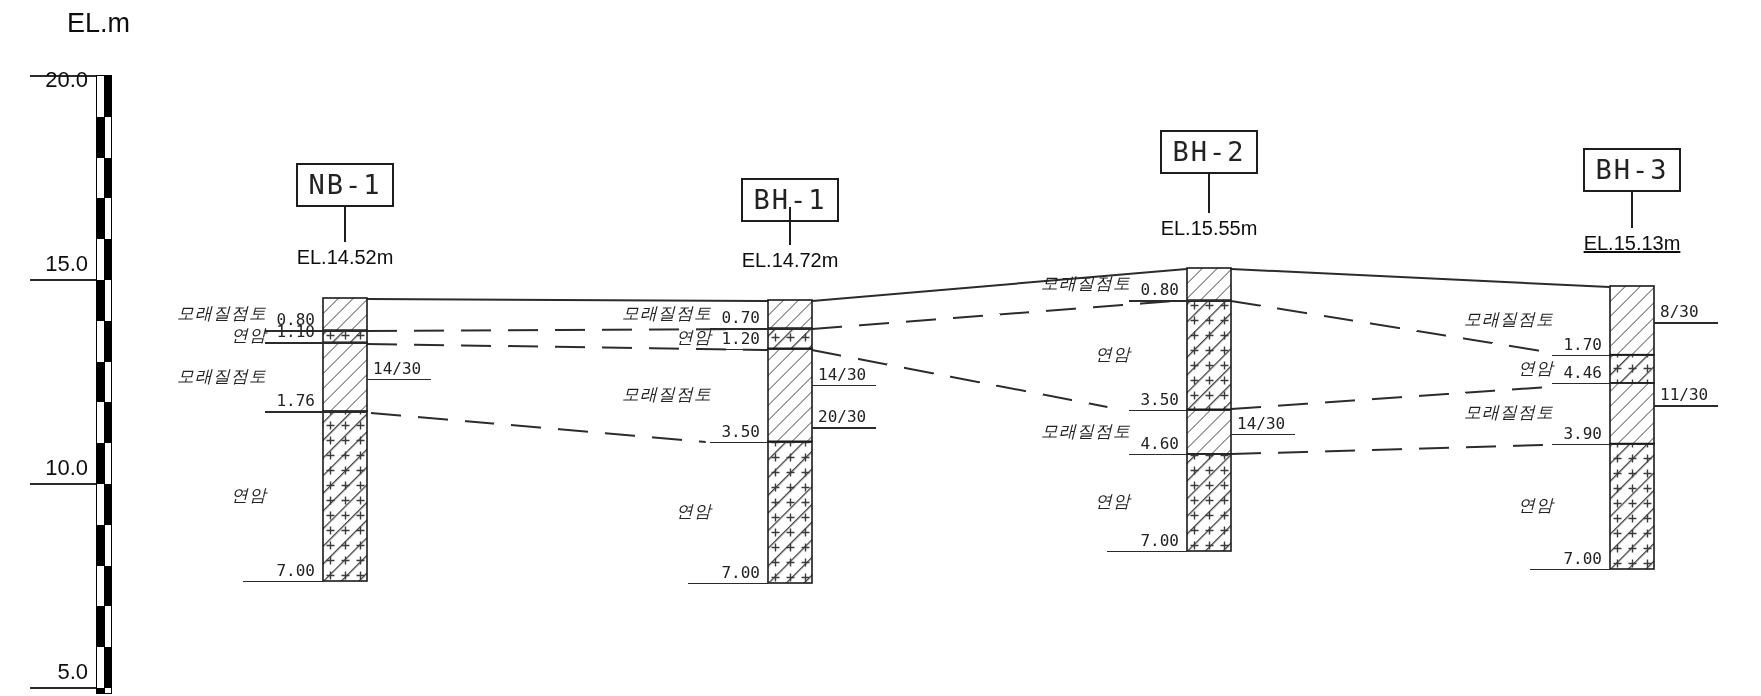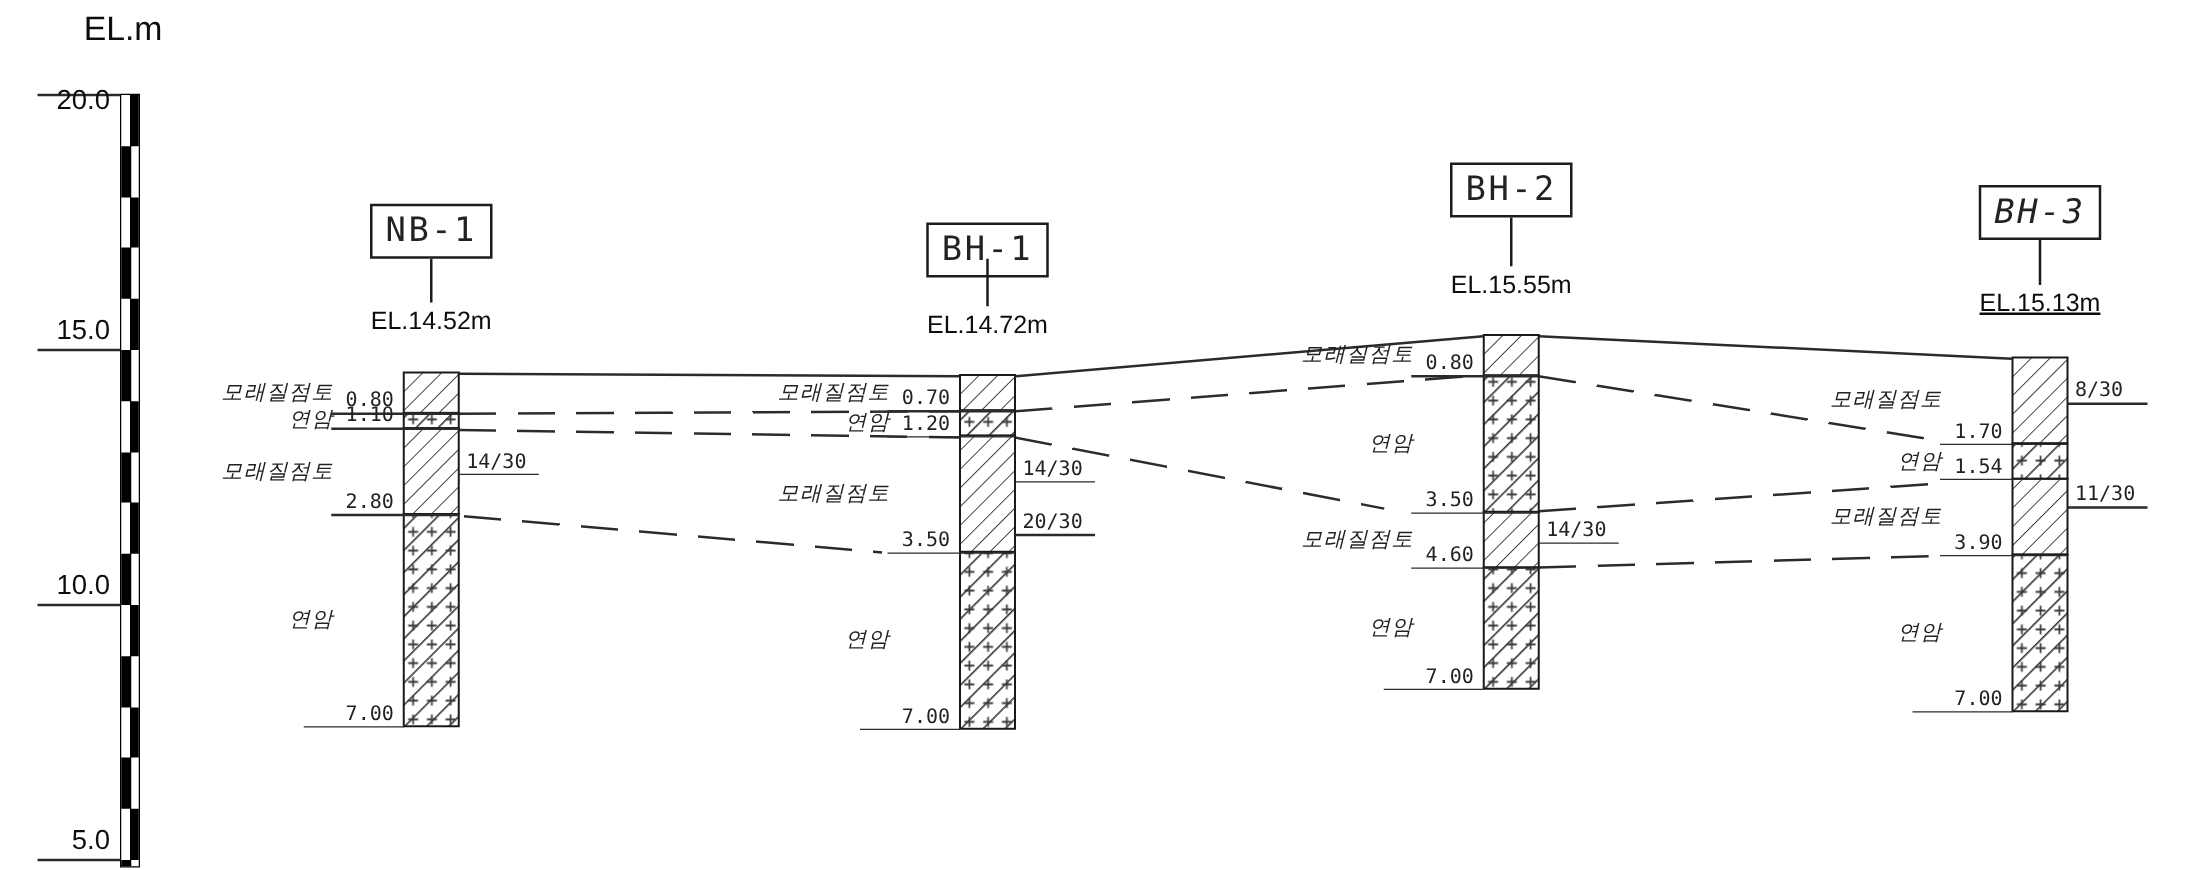--- a/index.html
+++ b/index.html
@@ -102,21 +102,21 @@
         <rect x="0" y="113.204" width="44" height="169.80599999999998" fill="none" stroke="#1a1a1a" stroke-width="1.6"></rect>
       </g>
     </svg>
     <div class="ln" style="position: absolute; left: 265px; top: 330.344px; width: 102px; height: 1.4px; transform: rotate(0rad); background: rgb(43, 43, 43);"></div>
     <div class="depth" style="position: absolute; left: 225px; top: 311.344px; width: 90px;">0.80</div>
     <div class="mat" style="position: absolute; left: 63px; top: 303.172px; width: 204px;">모래질점토</div>
     <div class="ln" style="position: absolute; left: 265px; top: 342.473px; width: 102px; height: 1.4px; transform: rotate(0rad); background: rgb(43, 43, 43);"></div>
     <div class="depth" style="position: absolute; left: 225px; top: 323.473px; width: 90px;">1.10</div>
     <div class="mat" style="position: absolute; left: 63px; top: 325.409px; width: 204px;">연암</div>
     <div class="ln" style="position: absolute; left: 265px; top: 411.204px; width: 102px; height: 1.4px; transform: rotate(0rad); background: rgb(43, 43, 43);"></div>
-    <div class="depth" style="position: absolute; left: 225px; top: 392.204px; width: 90px;">2.80</div>
+    <div class="depth" style="position: absolute; left: 225px; top: 392.204px; width: 90px;">1.76</div>
     <div class="mat" style="position: absolute; left: 63px; top: 365.839px; width: 204px;">모래질점토</div>
     <div class="ln" style="position: absolute; left: 243px; top: 581.01px; width: 80px; height: 1.4px; transform: rotate(0rad); background: rgb(43, 43, 43);"></div>
     <div class="depth" style="position: absolute; left: 225px; top: 562.01px; width: 90px;">7.00</div>
     <div class="mat" style="position: absolute; left: 63px; top: 485.107px; width: 204px;">연암</div>
     <div class="ln" style="position: absolute; left: 367px; top: 378.86px; width: 64px; height: 1.4px; transform: rotate(0rad); background: rgb(43, 43, 43);"></div>
     <div class="spt" style="position: absolute; left: 373px; top: 359.86px; width: 70px;">14/30</div>
     <div class="bhbox" style="position: absolute; left: 741px; top: 178px;">BH-1</div>
     <div style="position: absolute; left: 789.2px; top: 207px; width: 1.6px; height: 38px; background: rgb(29, 29, 29);"></div>
     <div class="elev" style="position: absolute; left: 705px; top: 249px; width: 170px;">EL.14.72m</div>
     <svg width="44" height="286" style="position: absolute; left: 768px; top: 300px; overflow: visible;">
@@ -193,21 +193,21 @@
     <div class="depth" style="position: absolute; left: 1089px; top: 390.505px; width: 90px;">3.50</div>
     <div class="mat" style="position: absolute; left: 927px; top: 343.924px; width: 204px;">연암</div>
     <div class="ln" style="position: absolute; left: 1129px; top: 453.978px; width: 102px; height: 1.4px; transform: rotate(0rad); background: rgb(43, 43, 43);"></div>
     <div class="depth" style="position: absolute; left: 1089px; top: 434.978px; width: 90px;">4.60</div>
     <div class="mat" style="position: absolute; left: 927px; top: 420.741px; width: 204px;">모래질점토</div>
     <div class="ln" style="position: absolute; left: 1107px; top: 551.01px; width: 80px; height: 1.4px; transform: rotate(0rad); background: rgb(43, 43, 43);"></div>
     <div class="depth" style="position: absolute; left: 1089px; top: 532.01px; width: 90px;">7.00</div>
     <div class="mat" style="position: absolute; left: 927px; top: 491.494px; width: 204px;">연암</div>
     <div class="ln" style="position: absolute; left: 1231px; top: 433.763px; width: 64px; height: 1.4px; transform: rotate(0rad); background: rgb(43, 43, 43);"></div>
     <div class="spt" style="position: absolute; left: 1237px; top: 414.763px; width: 70px;">14/30</div>
-    <div class="bhbox" style="position: absolute; left: 1583px; top: 148px; font-style: italic;">BH-3</div>
+    <div class="bhbox" style="position: absolute; left: 1583px; top: 148px;">BH-3</div>
     <div style="position: absolute; left: 1631.2px; top: 192px; width: 1.6px; height: 36px; background: rgb(29, 29, 29);"></div>
     <div class="elev" style="position: absolute; left: 1547px; top: 232px; width: 170px; text-decoration: underline;">EL.15.13m</div>
     <svg width="44" height="286" style="position: absolute; left: 1610px; top: 286px; overflow: visible;">
       <g>
         <rect x="0" y="0" width="44" height="68.731" fill="#ffffff"></rect>
         <rect x="0" y="0" width="44" height="68.731" fill="url(#soilDiag)"></rect>
         <rect x="0" y="0" width="44" height="68.731" fill="none" stroke="#1a1a1a" stroke-width="1.6"></rect>
       </g>
       <g>
         <rect x="0" y="68.731" width="44" height="28.301000000000002" fill="#ffffff"></rect>
@@ -224,21 +224,21 @@
         <rect x="0" y="157.677" width="44" height="125.333" fill="#ffffff"></rect>
         <rect x="0" y="157.677" width="44" height="125.333" fill="url(#crossPat)"></rect>
         <rect x="0" y="157.677" width="44" height="125.333" fill="url(#rockDiag)"></rect>
         <rect x="0" y="157.677" width="44" height="125.333" fill="none" stroke="#1a1a1a" stroke-width="1.6"></rect>
       </g>
     </svg>
     <div class="ln" style="position: absolute; left: 1552px; top: 354.731px; width: 102px; height: 1.4px; transform: rotate(0rad); background: rgb(43, 43, 43);"></div>
     <div class="depth" style="position: absolute; left: 1512px; top: 335.731px; width: 90px;">1.70</div>
     <div class="mat" style="position: absolute; left: 1350px; top: 309.365px; width: 204px;">모래질점토</div>
     <div class="ln" style="position: absolute; left: 1552px; top: 383.032px; width: 102px; height: 1.4px; transform: rotate(0rad); background: rgb(43, 43, 43);"></div>
-    <div class="depth" style="position: absolute; left: 1512px; top: 364.032px; width: 90px;">1.54</div>
+    <div class="depth" style="position: absolute; left: 1512px; top: 364.032px; width: 90px;">4.46</div>
     <div class="mat" style="position: absolute; left: 1350px; top: 357.881px; width: 204px;">연암</div>
     <div class="ln" style="position: absolute; left: 1552px; top: 443.677px; width: 102px; height: 1.4px; transform: rotate(0rad); background: rgb(43, 43, 43);"></div>
     <div class="depth" style="position: absolute; left: 1512px; top: 424.677px; width: 90px;">3.90</div>
     <div class="mat" style="position: absolute; left: 1350px; top: 402.354px; width: 204px;">모래질점토</div>
     <div class="ln" style="position: absolute; left: 1530px; top: 569.01px; width: 80px; height: 1.4px; transform: rotate(0rad); background: rgb(43, 43, 43);"></div>
     <div class="depth" style="position: absolute; left: 1512px; top: 550.01px; width: 90px;">7.00</div>
     <div class="mat" style="position: absolute; left: 1350px; top: 495.344px; width: 204px;">연암</div>
     <div class="ln" style="position: absolute; left: 1654px; top: 322.387px; width: 64px; height: 1.4px; transform: rotate(0rad); background: rgb(43, 43, 43);"></div>
     <div class="spt" style="position: absolute; left: 1660px; top: 303.387px; width: 70px;">8/30</div>
     <div class="ln" style="position: absolute; left: 1654px; top: 405.269px; width: 64px; height: 1.4px; transform: rotate(0rad); background: rgb(43, 43, 43);"></div>

